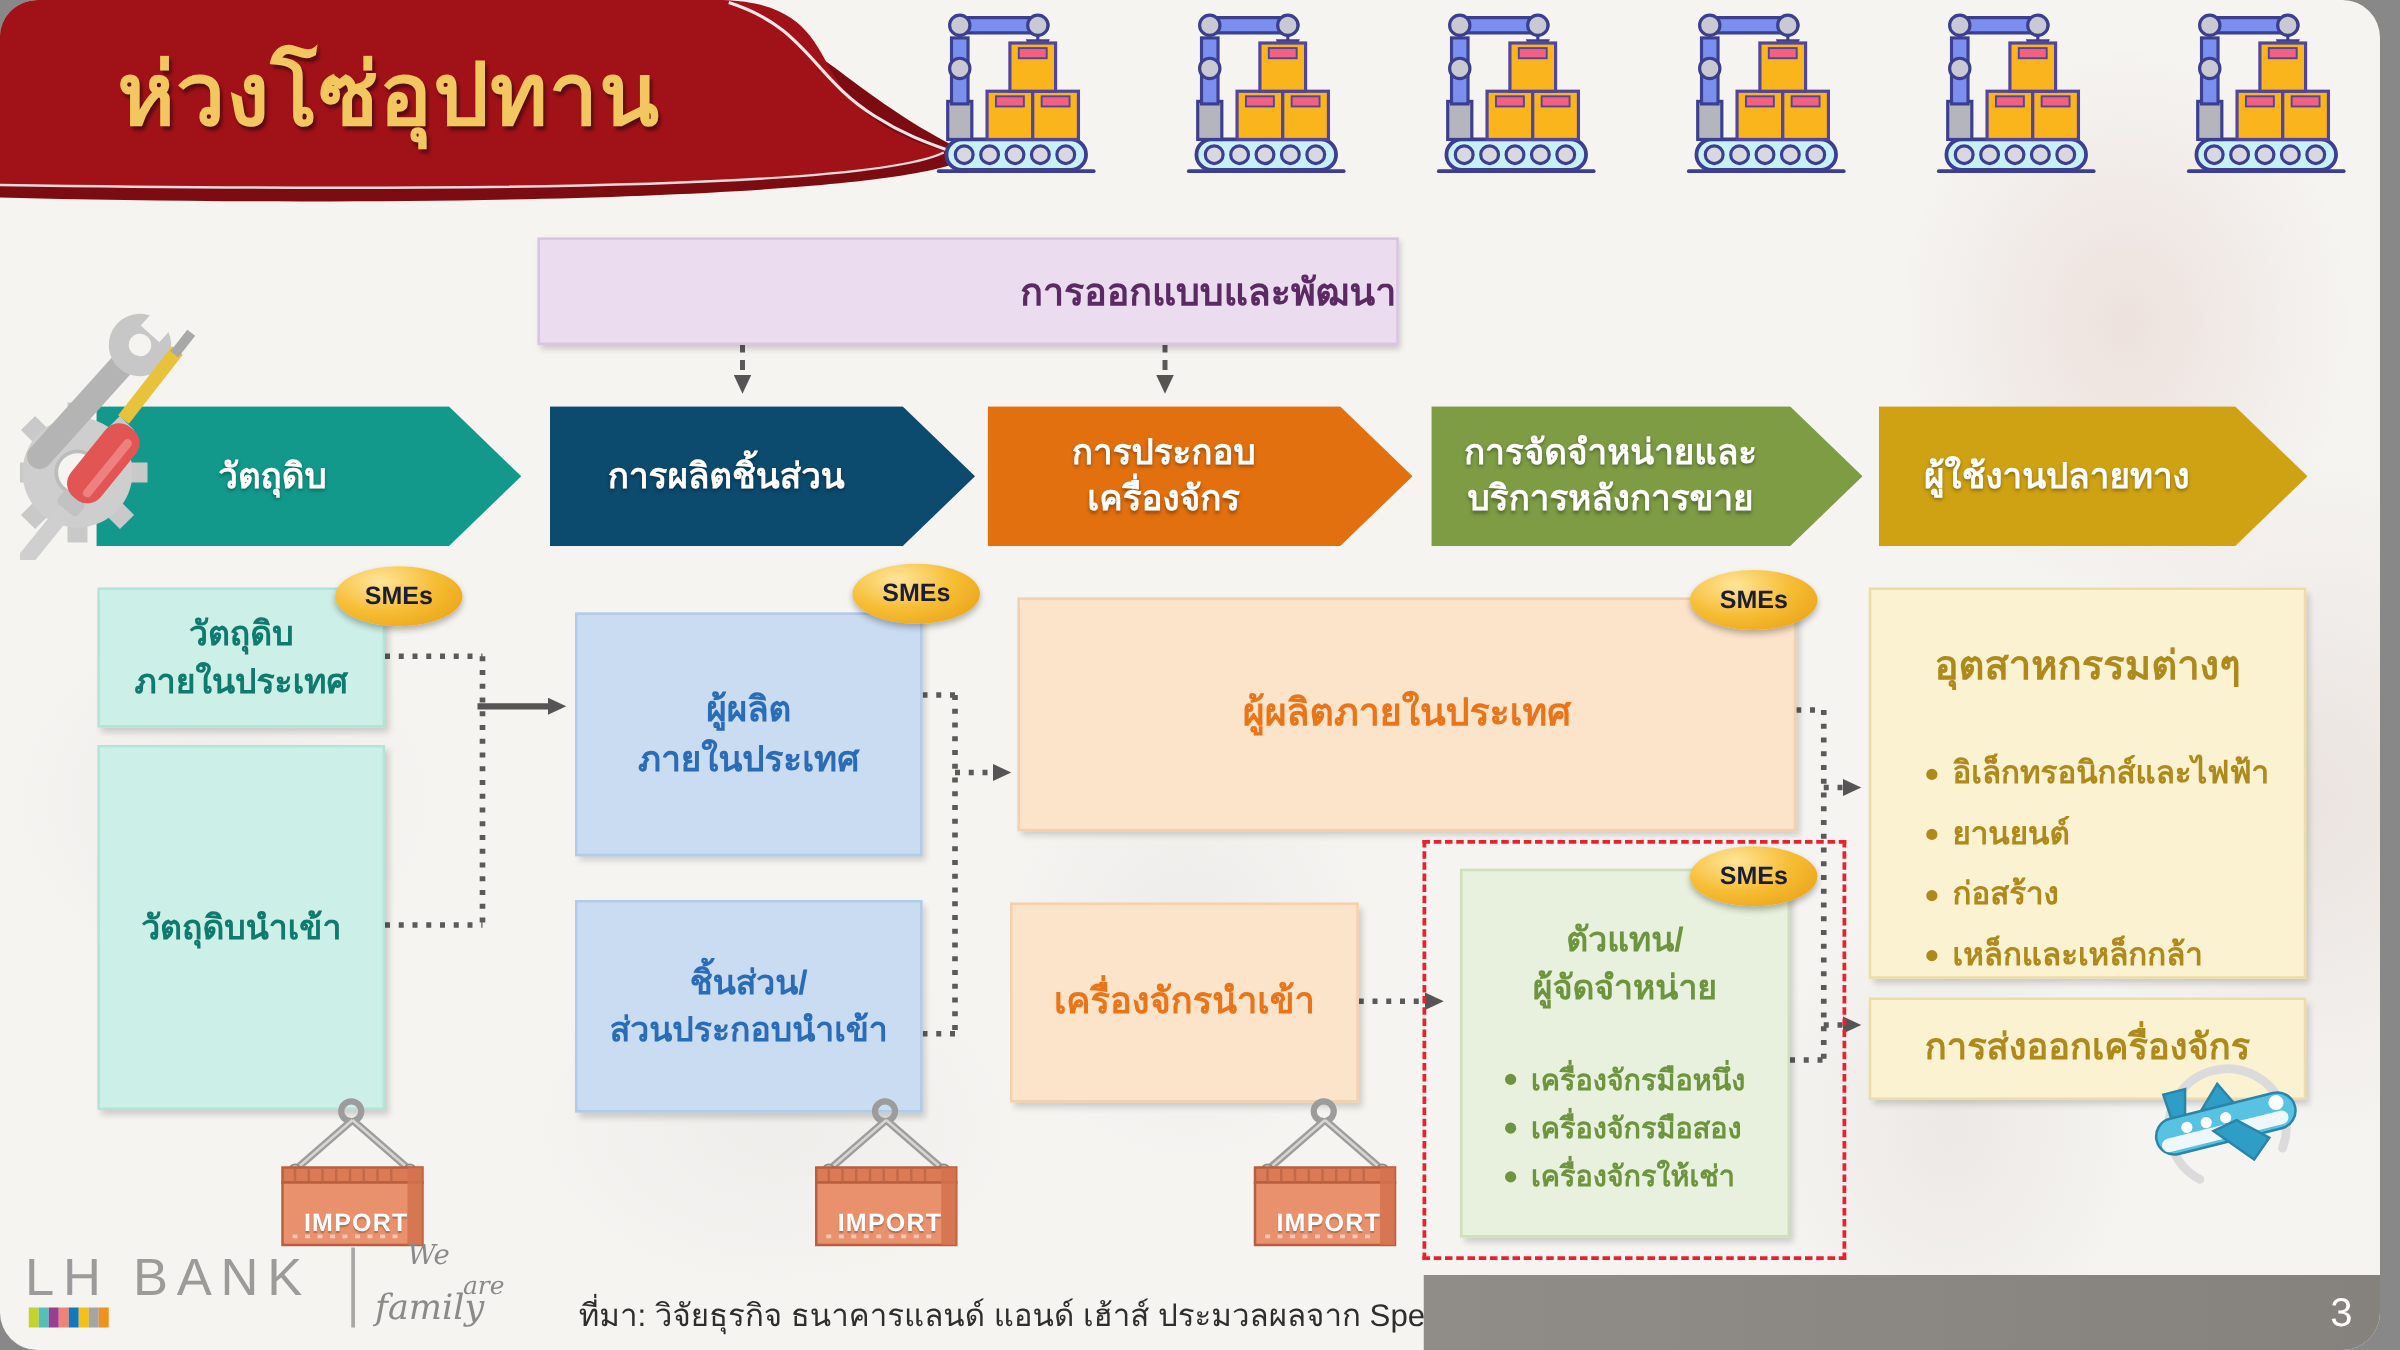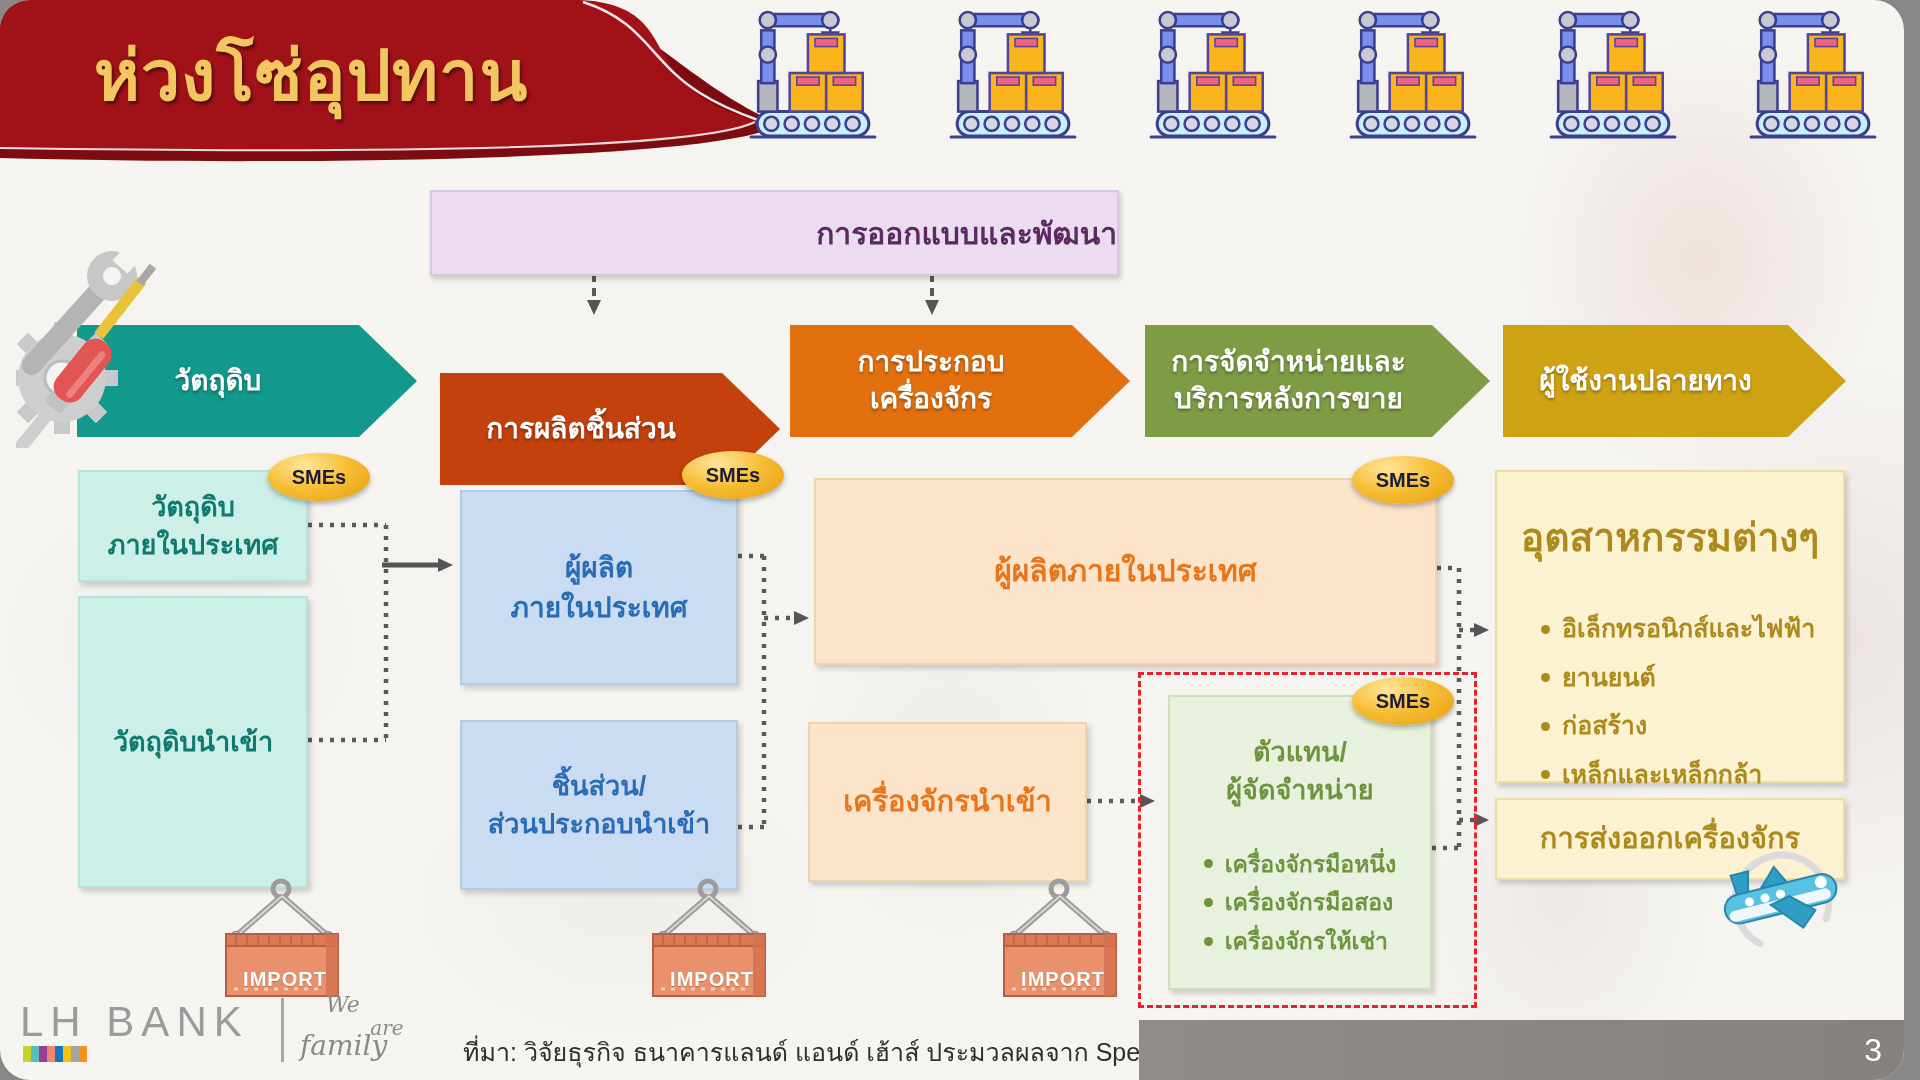--- a/index.html
+++ b/index.html
@@ -37,21 +37,21 @@
   .mint{background:#ccefe8;border:2px solid #b4e3da;color:#0f7a6d;font-size:27px;}
   .blue{background:#c9dcf2;border:2px solid #b1cbe8;color:#2a6cb5;font-size:28px;}
   .peach{background:#fce4cb;border:2px solid #f3d1ad;color:#e8751a;font-size:29px;}
   .green{background:#e8f1dd;border:2px solid #cfe0b8;color:#6f9440;justify-content:flex-start;}
   .cream{background:#fbf2d2;border:2px solid #ecdca6;color:#ae8a1c;}
   .green .head{font-size:27px;line-height:1.42;margin-top:36px;}
   .bullets{display:flex;flex-direction:column;align-items:flex-start;gap:7px;text-align:left;}
   .bullet-row{display:flex;align-items:center;gap:12px;font-weight:bold;}
   .dot{width:9px;height:9px;border-radius:50%;background:currentColor;flex:0 0 9px;}
   .green .bullets{margin-top:38px;font-size:23px;gap:6px;}
-  .cream .c-title{font-size:39px;margin-top:38px;}
+  .cream .c-title{font-size:32px;margin-top:38px;}
   .cream .bullets{margin-top:46px;font-size:25px;margin-left:44px;align-self:flex-start;gap:13px;}
   
   .red-dash{position:absolute;left:1138px;top:672px;width:339px;height:336px;
     border:3px dashed #e9202e;box-sizing:border-box;}
   
   .smes{position:absolute;width:102px;height:48px;border-radius:50%;
     background:radial-gradient(ellipse at 35% 25%, #ffe59a 0%, #f6bd34 48%, #e69c0f 100%);
     display:flex;align-items:center;justify-content:center;font-size:20px;font-weight:bold;
     color:#1c1c32;box-shadow:0 3px 5px rgba(0,0,0,.28);}
   
@@ -239,21 +239,21 @@
     </svg>
 
   <div class="design-box">
     <span>การออกแบบและพัฒนา</span>
   </div>
 
   <div class="stage" style="left: 77px; width: 340px; background-color: rgb(18, 153, 139);">
     <span>วัตถุดิบ</span>
       <span></span>
   </div>
-  <div class="stage" style="left: 440px; width: 340px; background-color: #c2410c; margin-top: 48px;">
+  <div class="stage" style="left: 440px; width: 340px; background-color: #0c4a6e;">
     <span>การผลิตชิ้นส่วน</span>
       <span></span>
   </div>
   <div class="stage" style="left: 790px; width: 340px; background-color: rgb(226, 112, 15);">
     <span>การประกอบ</span>
       <span>เครื่องจักร</span>
   </div>
   <div class="stage" style="left: 1145px; width: 345px; background-color: rgb(125, 156, 68);">
     <span>การจัดจำหน่ายและ</span>
       <span>บริการหลังการขาย</span>

